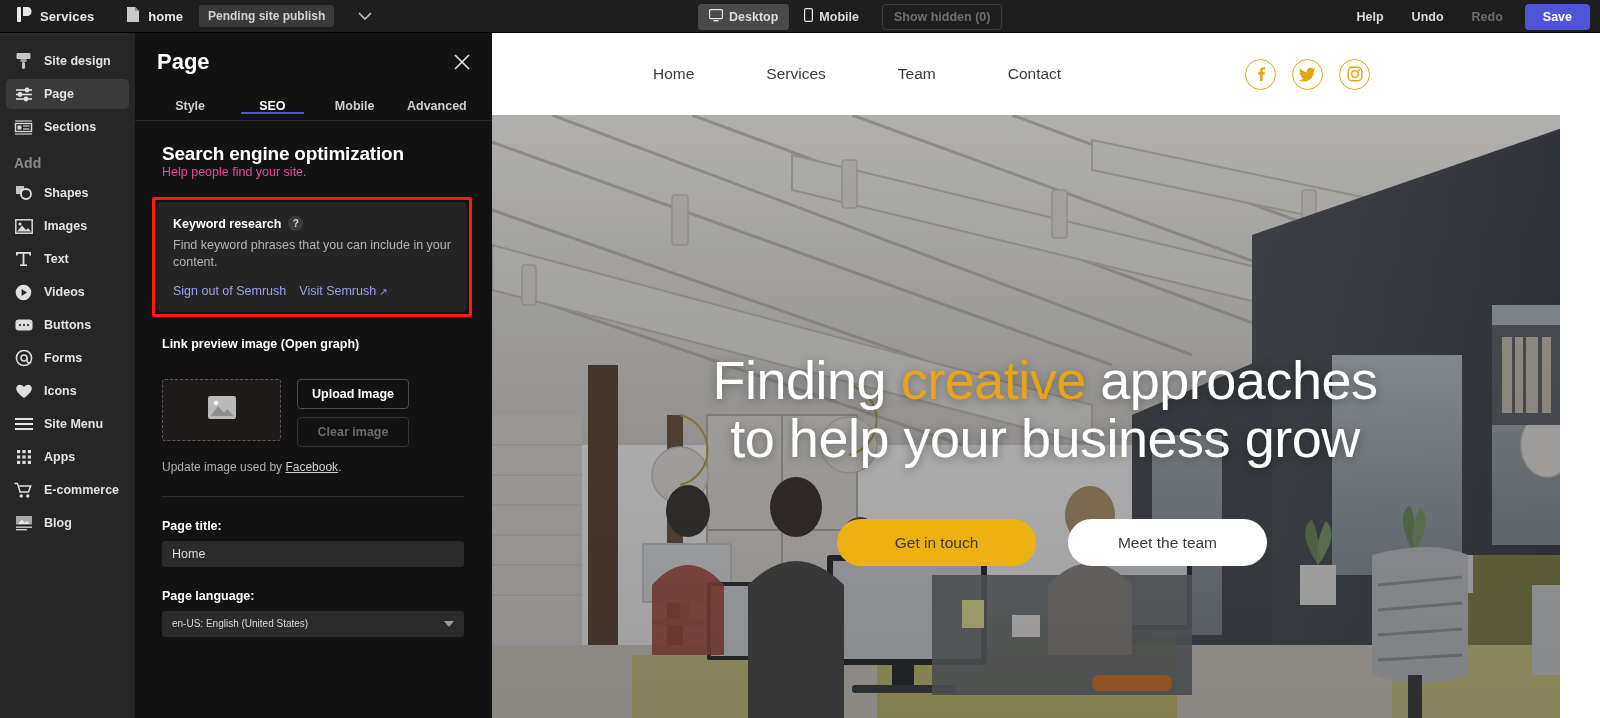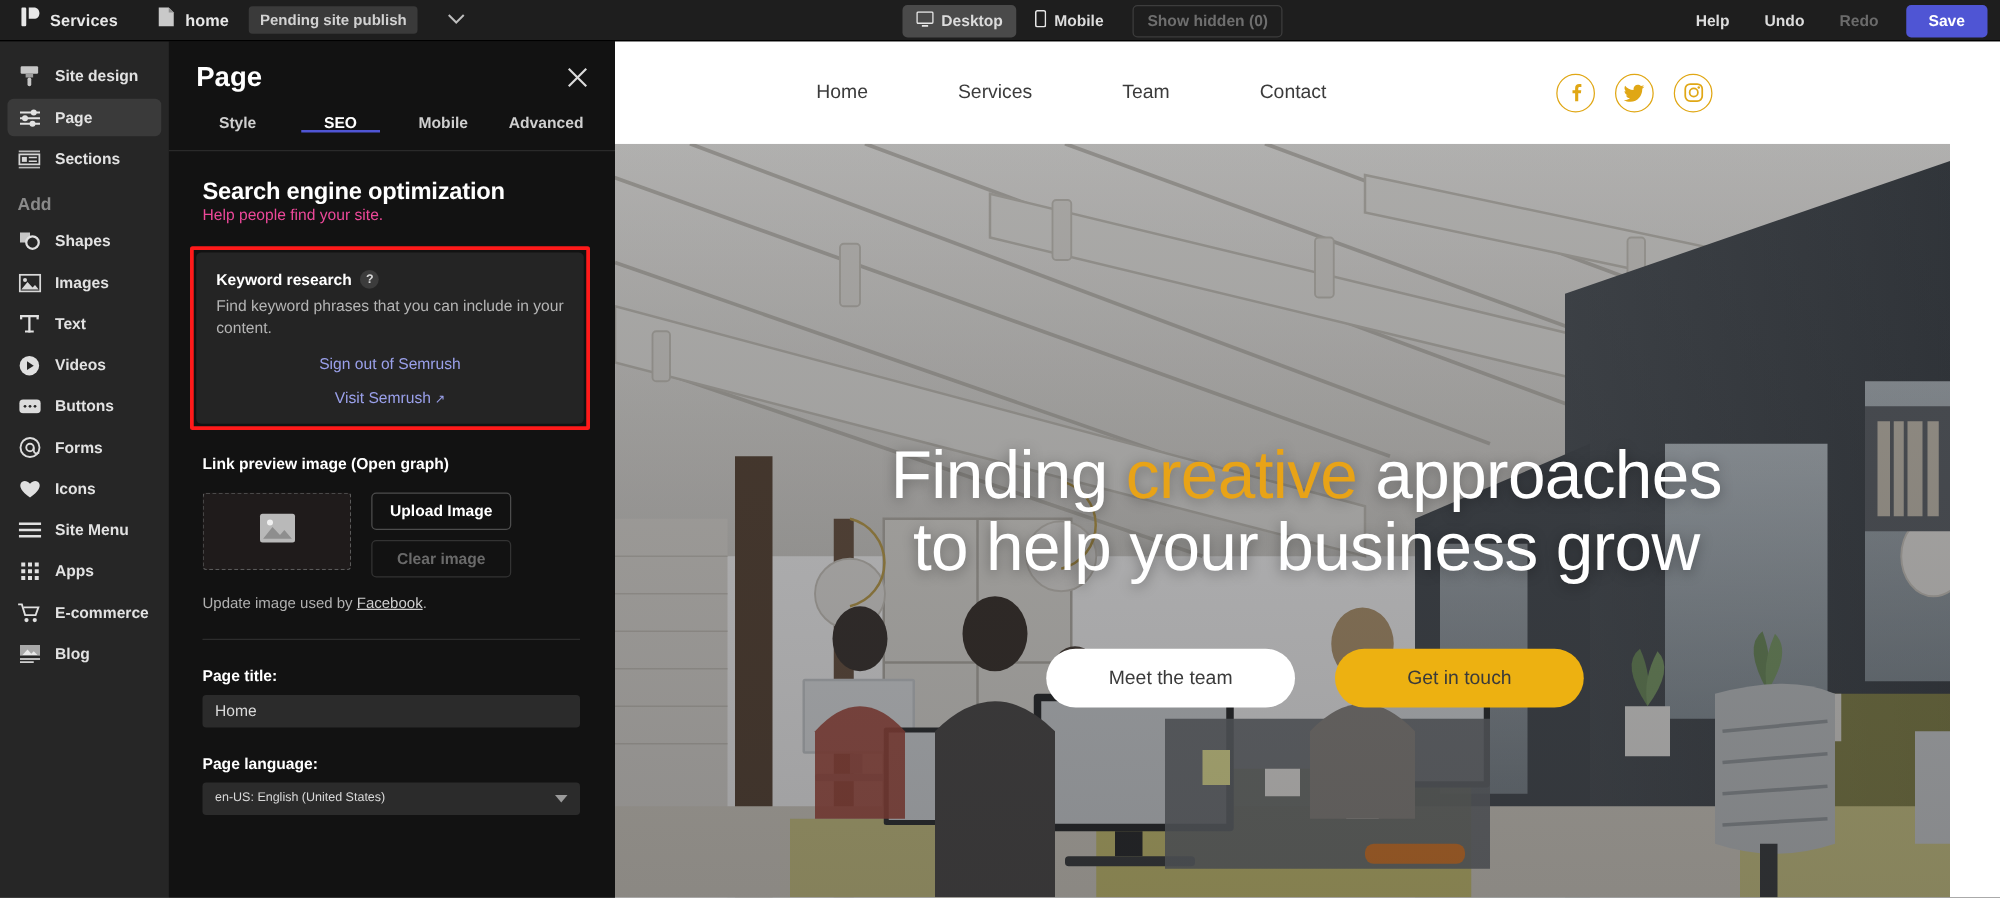--- a/index.html
+++ b/index.html
@@ -27,21 +27,21 @@
   .tb-file-name { color: #e8e8e8; font-size: 13px; font-weight: bold; }
   .pill {
     background: #3a3a3a; color: #d2d2d2;
     font-size: 12px; font-weight: bold;
     padding: 4px 9px; border-radius: 3px; margin-left: 8px;
     white-space: nowrap;
   }
   .chev { margin-left: 16px; cursor: pointer; }
 
   .tb-center {
-    position: absolute; left: 722px; top: 0;
+    position: absolute; left: 698px; top: 0;
     height: 33px; display: flex; align-items: center; gap: 4px;
   }
   .seg {
     display: flex; align-items: center; gap: 6px;
     padding: 5px 11px; border-radius: 4px;
     font-size: 12.5px; font-weight: bold; color: #dcdcdc; cursor: pointer;
   }
   .seg.active { background: #4a4a4a; }
   .ghost-btn {
     margin-left: 8px;
@@ -95,21 +95,21 @@
     position: relative; height: 58px;
     display: flex; align-items: center;
     padding: 0 22px;
   }
   .panel-title { color: #fff; font-size: 22px; font-weight: bold; }
   .panel-close {
     position: absolute; right: 20px; top: 19px;
     width: 20px; height: 20px; cursor: pointer;
   }
   .tabs {
-    display: flex; align-items: flex-start;
+    display: flex; align-items: center;
     height: 30px; border-bottom: 1px solid #2a2a2a;
     padding: 0 14px;
   }
   .tab {
     flex: 1; text-align: center;
     color: #cfcfcf; font-size: 12.5px; font-weight: bold;
     cursor: pointer; position: relative;
     display: flex; align-items: flex-start; justify-content: center;
   }
   .tab.active { color: #fff; }
@@ -149,26 +149,26 @@
     color: #fff; font-size: 12.5px; font-weight: bold;
     padding: 7px 0; cursor: pointer; background: transparent;
     font-family: inherit;
   }
   .btn-primary {
     flex: 1; text-align: center;
     background: #4f55d4; border: none; border-radius: 4px;
     color: #fff; font-size: 12.5px; font-weight: bold;
     padding: 8px 0; cursor: pointer; font-family: inherit;
   }
-  .kw-links { display: flex; gap: 13px; margin-top: 12px; align-items: center; flex-direction: column; }
+  .kw-links { display: flex; gap: 13px; margin-top: 12px; align-items: center; }
   .link { color: #9aa0ea; font-size: 12.5px; cursor: pointer; }
   .ext { font-size: 10px; margin-left: 3px; }
 
   .sec-label { color: #fff; font-size: 12.5px; font-weight: bold; }
-  .og-row { display: flex; gap: 16px; margin-top: 16px; align-items: flex-start; }
+  .og-row { display: flex; gap: 16px; margin-top: 28px; align-items: flex-start; }
   .og-drop {
     width: 119px; height: 62px;
     border: 1px dashed #5a5a5a; border-radius: 3px;
     background: #1f1b1b;
     display: flex; align-items: center; justify-content: center;
     cursor: pointer;
   }
   .og-btns { display: flex; flex-direction: column; gap: 8px; }
   .btn-sm {
     width: 112px; text-align: center;
@@ -748,17 +748,17 @@
     <div class="hero-shade"></div>
 
     <div class="hero-text">
       <div class="hero-h">
         <div><span>Finding </span><span class="accent">creative</span><span> approaches</span></div>
         <div>to help your business grow</div>
       </div>
     </div>
 
     <div class="hero-cta">
+      <button class="cta cta-gold">Get in touch</button>
       <button class="cta cta-white">Meet the team</button>
-      <button class="cta cta-gold">Get in touch</button>
     </div>
   </div>
 </div>
 
 </body></html>

